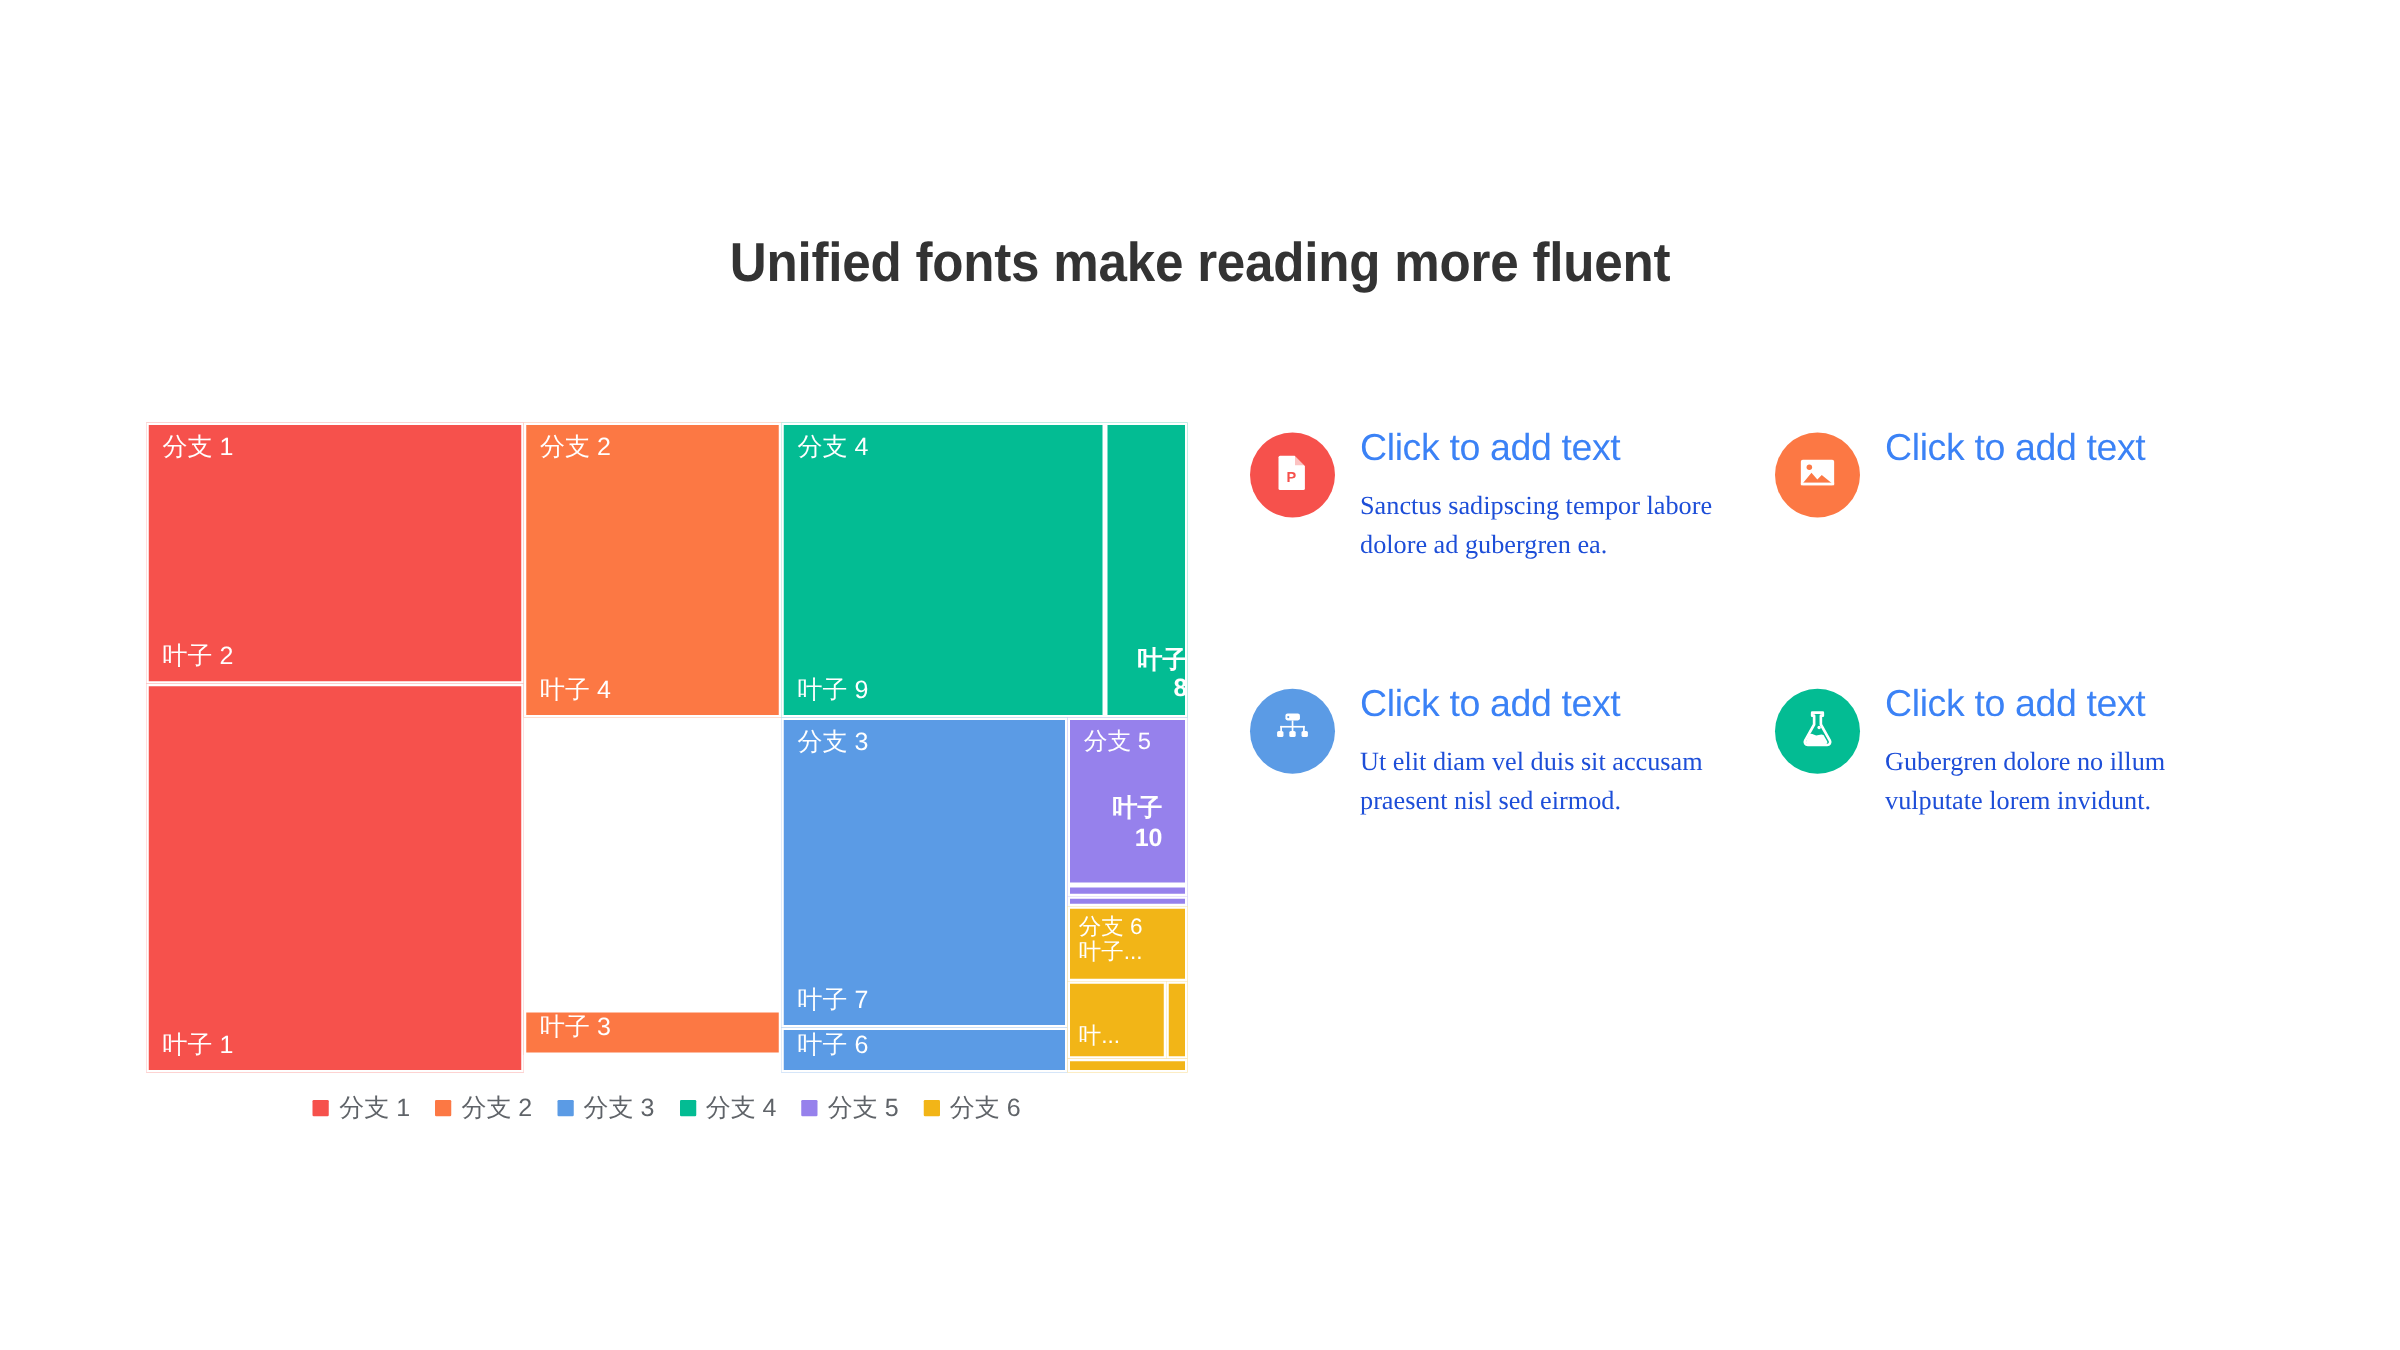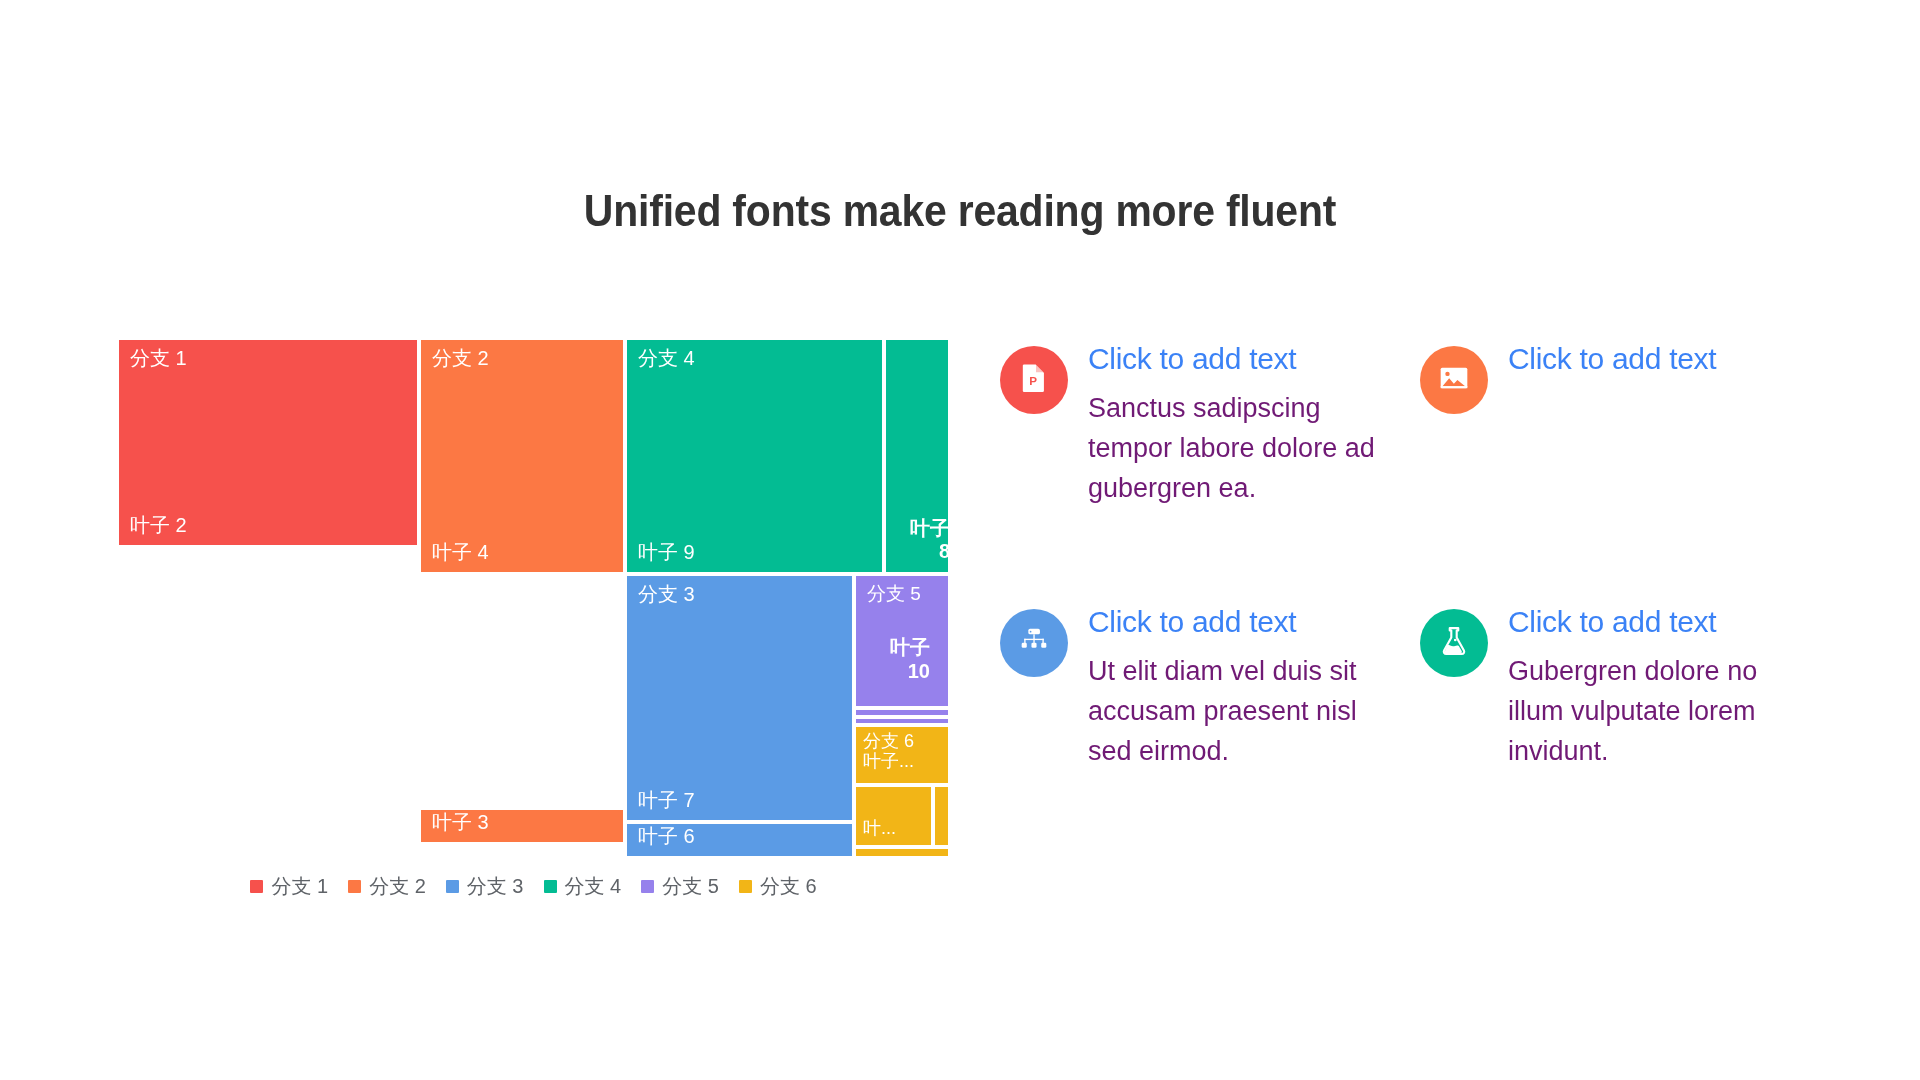--- a/index.html
+++ b/index.html
@@ -124,39 +124,43 @@
   }
   .feature-heading {
     font-size: 30px;
     font-weight: normal;
     color: #3b82f6;
     margin: 0 0 14px 0;
     line-height: 1.1;
     letter-spacing: -0.3px;
   }
   .feature-body {
-    font-size: 27px;
-    color: #701a75;
+    font-size: 21px;
+    color: #1d4ed8;
     line-height: 1.48;
     margin: 0;
     max-width: 300px;
+    font-family: Liberation Serif, serif;
   }
   .feature-item.wide .feature-body { max-width: 290px; }
 </style>
 </head>
 <body>
 
 <div id="slide-title">Unified fonts make reading more fluent</div>
 
 <div id="treemap-wrap">
   <div id="treemap">
 
     <div class="tm-cell" style="left:0px; top:0px; width:302px; height:209px; background:#F6514C;">
       <span class="tm-label top">分支 1</span>
       <span class="tm-label bottom">叶子 2</span>
+    </div>
+    <div class="tm-cell" style="left:0px; top:209px; width:302px; height:311px; background:#F6514C;">
+      <span class="tm-label bottom">叶子 1</span>
     </div>
 
     <div class="tm-cell" style="left:302px; top:0px; width:206px; height:236px; background:#FC7844;">
       <span class="tm-label top">分支 2</span>
       <span class="tm-label bottom">叶子 4</span>
     </div>
     <div class="tm-cell" style="left:302px; top:470px; width:206px; height:36px; background:#FC7844;">
       <span class="tm-label bottom">叶子 3</span>
     </div>
 

